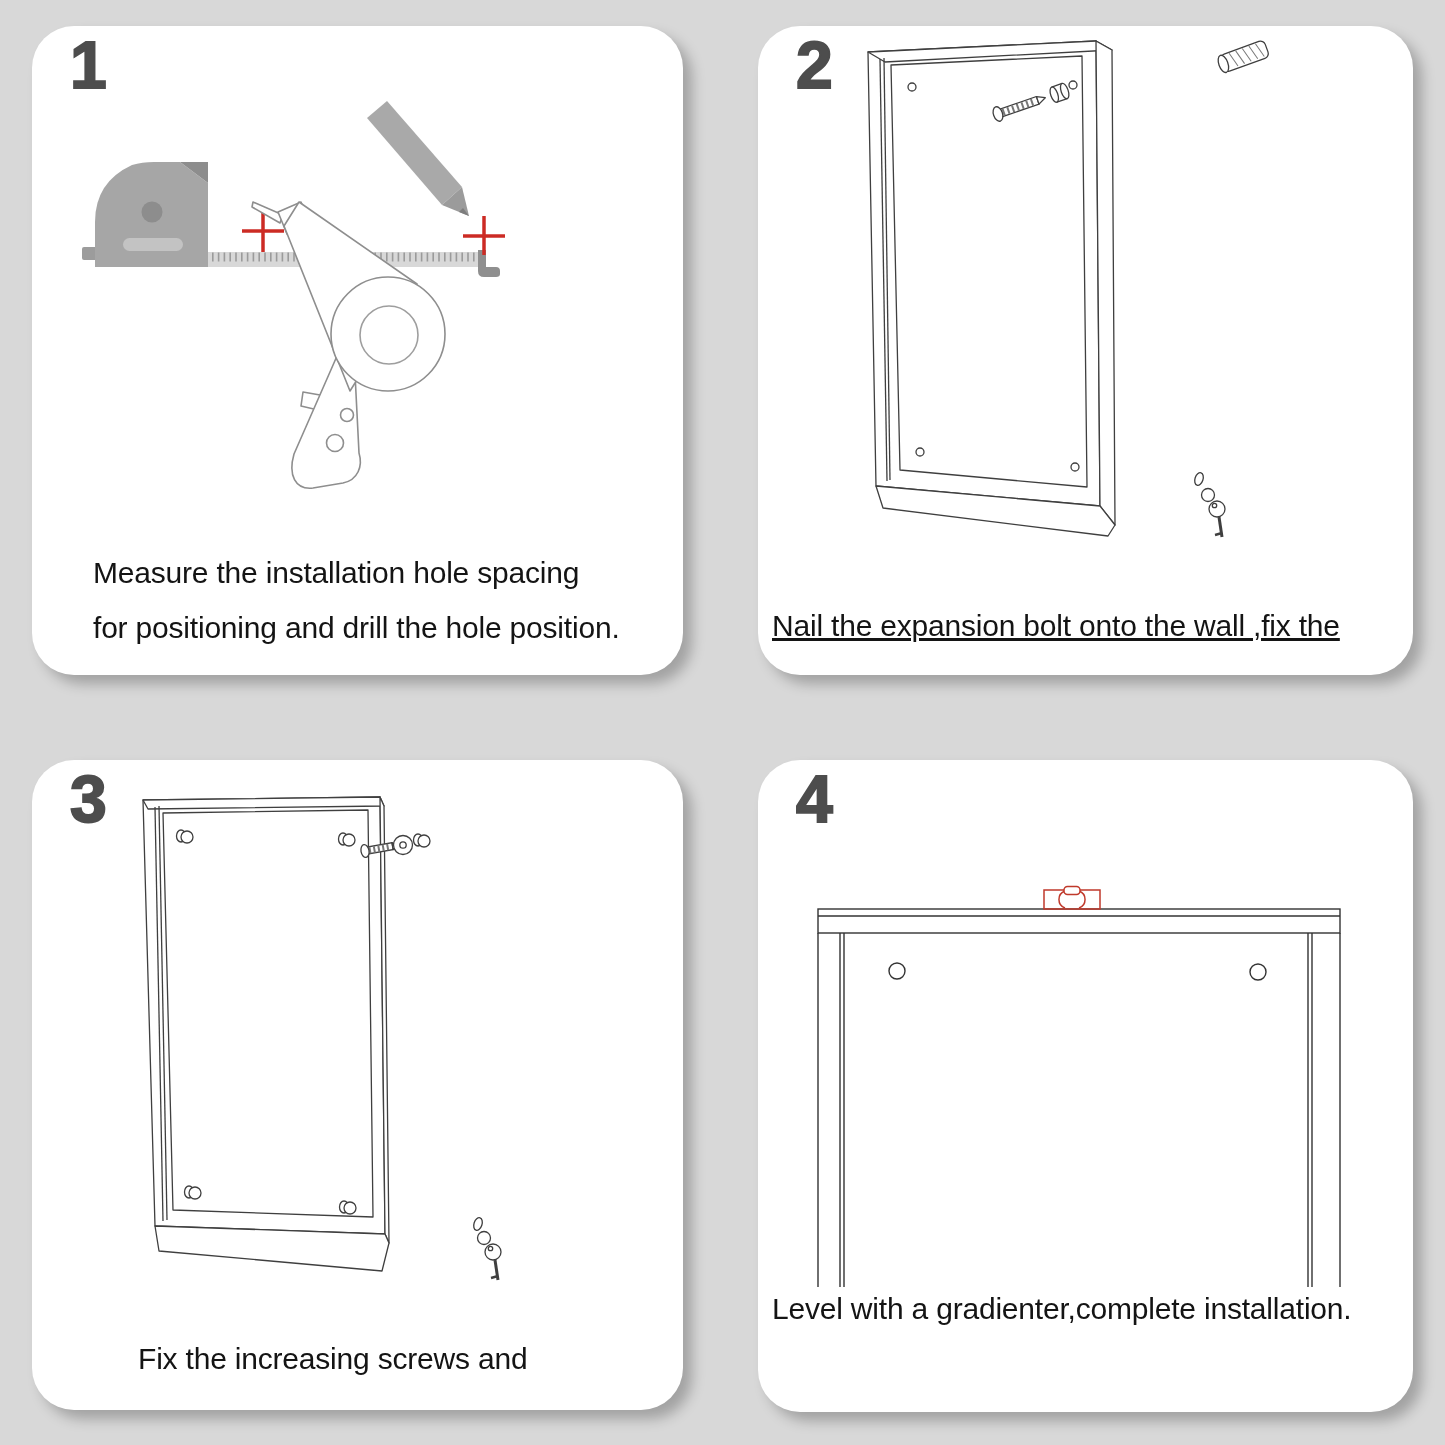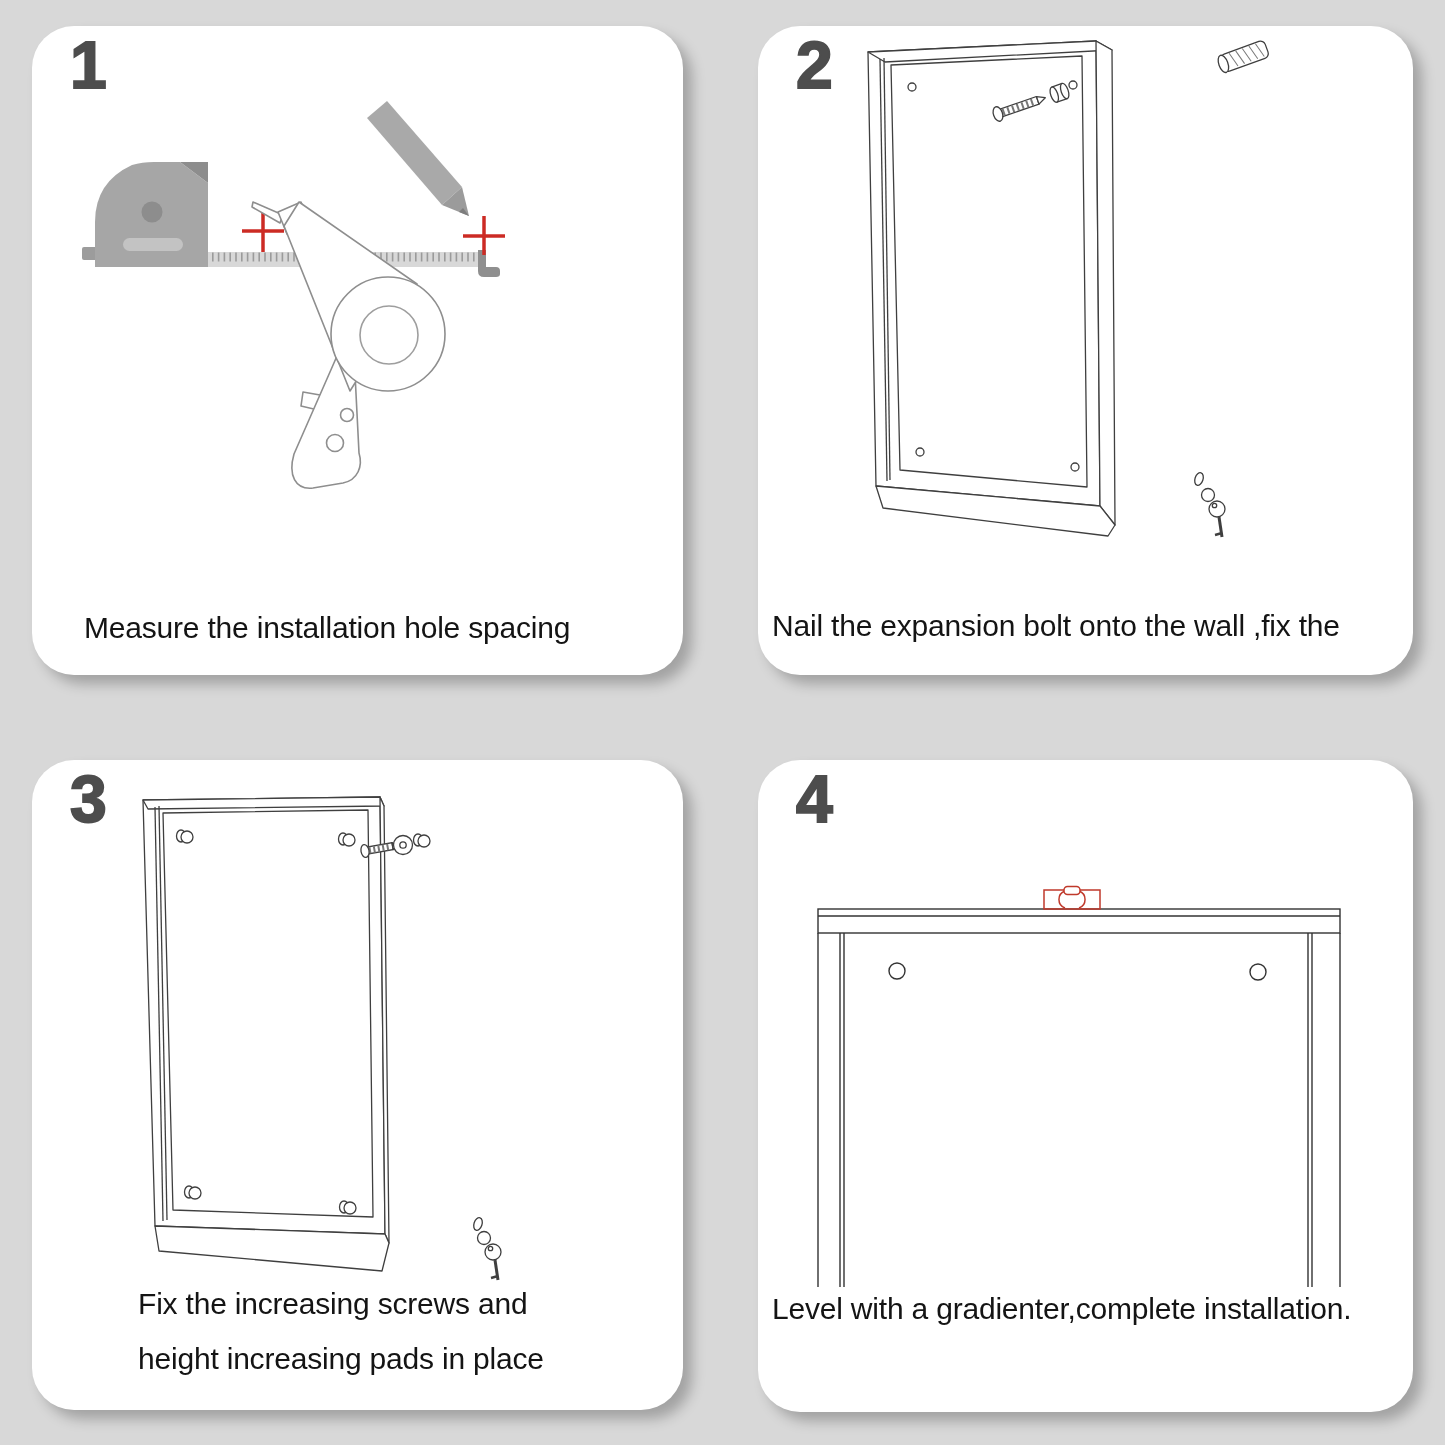--- a/index.html
+++ b/index.html
@@ -22,22 +22,22 @@
     font-size:66px;font-weight:bold;color:#4d4d4d;
     -webkit-text-stroke:2px #4d4d4d;
     line-height:1;z-index:3;
   }
   .illus{position:absolute;left:0;top:0;width:100%;height:100%;z-index:1;}
   .caption{
     position:absolute;z-index:2;
     font-size:30px;line-height:55px;color:#141414;
     letter-spacing:-0.2px;white-space:nowrap;
   }
-  #panel1 .caption{left:52px;bottom:20px;}
-  #panel2 .caption{left:14px;bottom:22px;}
+  #panel1 .caption{left:61px;bottom:20px;}
+  #panel2 .caption{left:14px;bottom:22px;text-decoration:underline;}
   #panel3 .caption{left:106px;bottom:24px;}
   #panel4 .caption{left:14px;bottom:76px;}
 </style>
 </head>
 <body>
 
 <div class="panel" id="panel1">
   <div class="step-number">1</div>
   <svg class="illus" viewBox="0 0 651 649">
 
@@ -72,20 +72,21 @@
       <path d="M305,330 L262,428 C256,449 263,464 281,462 L311,457 C326,454 331,440 327,427 L322,328 Z"></path>
       <path d="M267,176 L385,258 L318,365 L252,200 Z"></path>
       <circle cx="356" cy="308" r="57"></circle>
       <circle cx="357" cy="309" r="29" fill="none" stroke="#9e9e9e"></circle>
       <circle cx="315" cy="389" r="6.5"></circle>
       <circle cx="303" cy="417" r="8.5"></circle>
     </g>
   </svg>
   <div class="caption">
     <div>Measure the installation hole spacing</div>
+    <div>for positioning and drill the hole position.</div>
   </div>
 </div>
 
 <div class="panel" id="panel2">
   <div class="step-number">2</div>
   <svg class="illus" viewBox="0 0 655 649">
     <g fill="#ffffff" stroke="#3f3f3f" stroke-width="1.3" stroke-linejoin="round">
 
       <g>
         <path d="M110,26 L338,15 L342,480 L118,460 Z"></path>
@@ -194,21 +195,20 @@
         <circle cx="452" cy="478" r="6.5"></circle>
         <circle cx="461" cy="492" r="8"></circle>
         <circle cx="458.5" cy="488.5" r="2.2"></circle>
         <line x1="463" y1="500" x2="466" y2="520" stroke-width="3"></line>
         <line x1="466" y1="516" x2="459" y2="518" stroke-width="2.5"></line>
       </g>
     </g>
   </svg>
   <div class="caption">
     <div>Fix the increasing screws and</div>
-    <div>height increasing pads in place</div>
   </div>
 </div>
 
 <div class="panel" id="panel4">
   <div class="step-number">4</div>
   <svg class="illus" viewBox="0 0 655 652">
 
     <g stroke="#333333" stroke-width="1.4" fill="none">
       <rect x="60" y="149" width="522" height="24" fill="#ffffff"></rect>
       <line x1="60" y1="156" x2="582" y2="156"></line>

